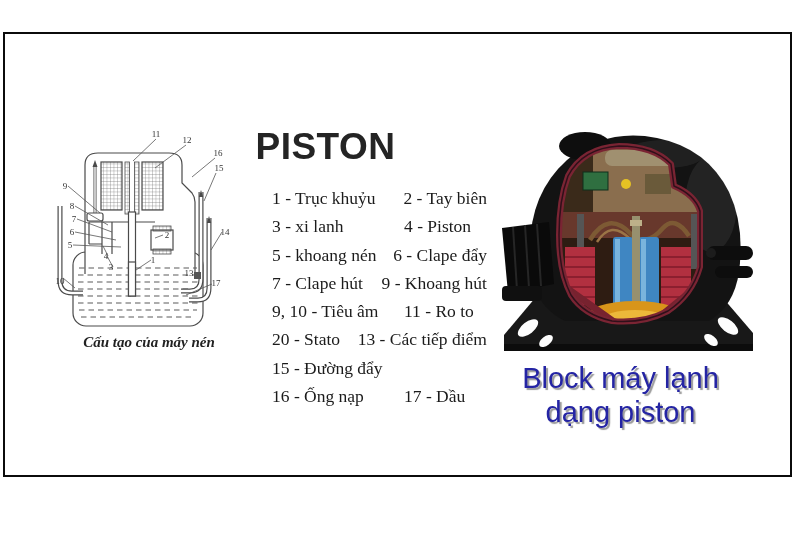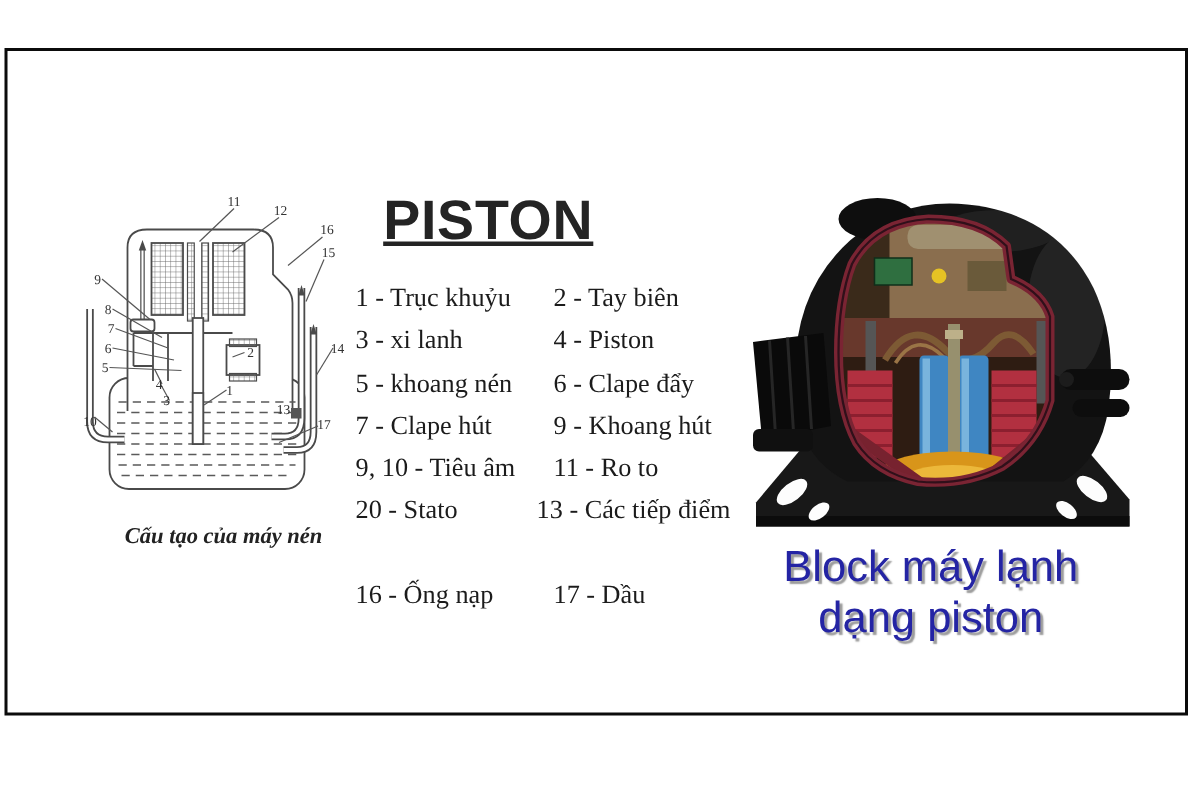--- a/index.html
+++ b/index.html
@@ -7,32 +7,32 @@
     width:800px;height:533px;position:relative;overflow:hidden;
     background:#ffffff;font-family:"Liberation Sans",sans-serif;
   }
   .frame{
     position:absolute;left:3px;top:32px;width:789px;height:445px;
     border:2px solid #0b0b0b;box-sizing:border-box;background:#ffffff;
   }
   .title{
     position:absolute;left:238px;top:92px;width:165px;text-align:center;
     font-family:"Liberation Sans",sans-serif;font-weight:bold;font-size:37px;
-    letter-spacing:.5px;color:#242424;text-decoration:underline;
+    letter-spacing:.5px;color:#242424;
   }
   .legend{
     position:absolute;left:232px;top:150px;width:250px;
     font-family:"Liberation Serif",serif;font-size:17.5px;color:#1b1b1b;
   }
-  .legend-row{display:flex;height:28.3px;line-height:28.3px;}
+  .legend-row{display:flex;height:28.3px;line-height:28.3px;margin-left:35px;}
   .cell-l{width:132px;white-space:nowrap;}
   .cell-r{white-space:nowrap;font-family:Liberation Serif, serif;}
   .diagram-svg{position:absolute;left:40px;top:83px;width:196px;height:242px;}
   .diagram-caption{
-    position:absolute;left:58px;top:316px;width:172px;text-align:center;
+    position:absolute;left:58px;top:300px;width:172px;text-align:center;
     font-family:"Liberation Serif",serif;font-style:italic;font-weight:bold;
     font-size:15px;color:#222222;white-space:nowrap;
   }
   .photo-svg{position:absolute;left:495px;top:93px;width:255px;height:235px;}
   .photo-caption{
     position:absolute;left:488px;top:327px;width:255px;text-align:center;
     font-family:"Liberation Sans",sans-serif;font-weight:normal;font-size:29px;
     line-height:34px;color:#2424a4;text-shadow:2px 2px 1px #9a9a9a;
   }
   .dia-label{font-family:"Liberation Serif",serif;font-size:9px;fill:#333;}
@@ -63,20 +63,21 @@
     </div>
     <div class="legend-row">
       <span class="cell-l">9, 10 - Tiêu âm</span>
       <span class="cell-r">11 - Ro to</span>
     </div>
     <div class="legend-row">
       <span class="cell-l">20 - Stato</span>
       <span class="cell-r">13 - Các tiếp điểm</span>
     </div>
     <div class="legend-row">
+      <span class="cell-r">15 - Đường đẩy</span>
     </div>
     <div class="legend-row">
       <span class="cell-l">16 - Ống nạp</span>
       <span class="cell-r">17 - Dầu</span>
     </div>
   </div>
 
   <svg class="diagram-svg" viewBox="40 83 196 242">
     <defs>
       <pattern id="xh" width="3.5" height="3.5" patternUnits="userSpaceOnUse">

